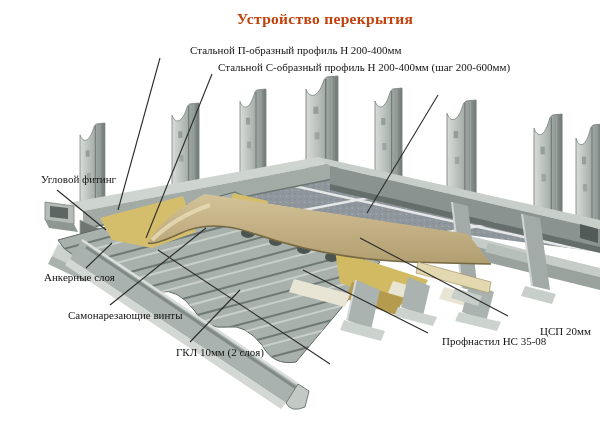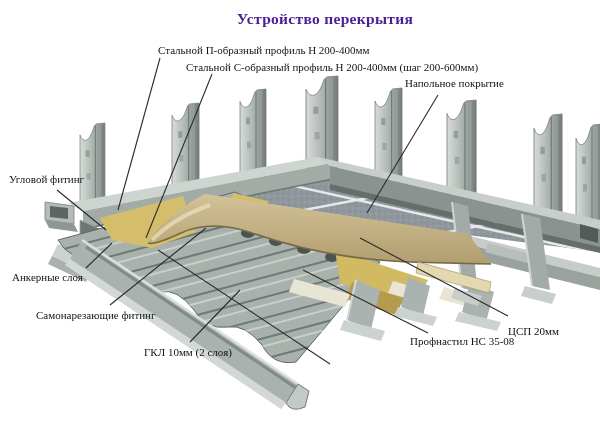--- a/index.html
+++ b/index.html
@@ -1,21 +1,21 @@
 <!DOCTYPE html>
 <html><head>
 <meta charset="utf-8">
 <style>
   html,body{margin:0;padding:0;background:#fff;}
   .stage{position:relative;width:600px;height:425px;background:#ffffff;overflow:hidden;
          font-family:"Liberation Serif","DejaVu Serif",serif;}
   .stage svg{position:absolute;left:0;top:0;}
   .diagram-title{position:absolute;left:50px;top:10px;width:550px;text-align:center;
-         font-size:15.5px;font-weight:bold;color:#4c1d95;letter-spacing:.3px;}
-  .lbl{position:absolute;font-size:11px;color:#141414;white-space:nowrap;line-height:12px;}
+         font-size:15.5px;font-weight:bold;color:#c2410c;letter-spacing:.3px;}
+  .lbl{position:absolute;font-size:11px;color:#141414;white-space:nowrap;line-height:12px;margin-left:32px;}
   .l1{left:158px;top:44px;}
   .l2{left:186px;top:61px;}
   .l3{left:405px;top:77px;}
   .l4{left:9px;top:173px;font-family:Liberation Serif, serif;}
   .l5{left:12px;top:271px;}
   .l6{left:36px;top:309px;}
   .l7{left:144px;top:346px;}
   .l8{left:326px;top:365px;}
   .l9{left:410px;top:335px;}
   .l10{left:508px;top:325px;}
@@ -209,21 +209,20 @@
     <line x1="330" y1="364" x2="158" y2="250"></line>
     <line x1="428" y1="333" x2="303" y2="270"></line>
     <line x1="508" y1="316" x2="360" y2="238"></line>
   </g>
 </svg>
 
 <div class="diagram-title">Устройство перекрытия</div>
 
 <div class="lbl l1">Стальной П-образный профиль Н 200-400мм</div>
 <div class="lbl l2">Стальной С-образный профиль Н 200-400мм (шаг 200-600мм)</div>
-<div class="lbl l3">Напольное покрытие</div>
 <div class="lbl l4">Угловой фитинг</div>
 <div class="lbl l5">Анкерные слоя</div>
-<div class="lbl l6">Самонарезающие фитинг</div>
+<div class="lbl l6">Самонарезающие винты</div>
 <div class="lbl l7">ГКЛ 10мм (2 слоя)</div>
 <div class="lbl l9">Профнастил НС 35-08</div>
 <div class="lbl l10">ЦСП 20мм</div>
 
 </div>
 
 </body></html>

